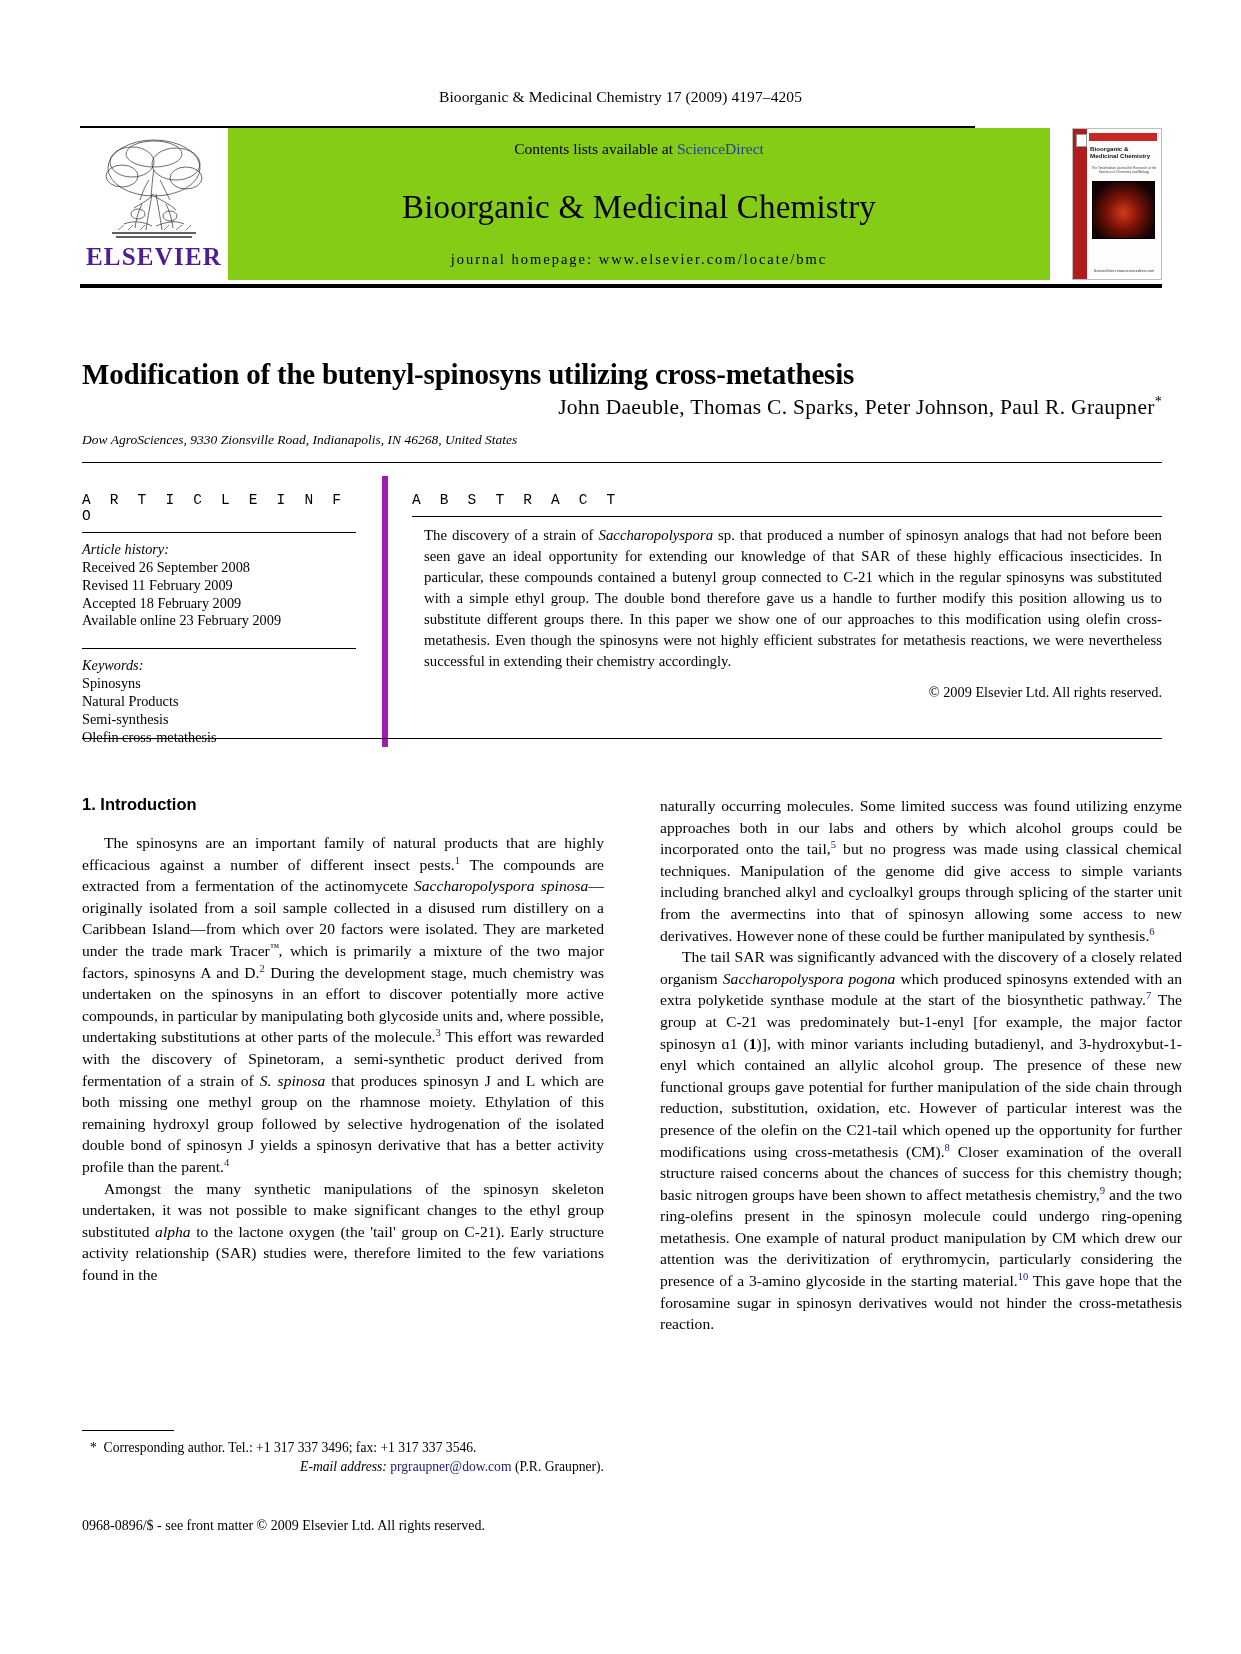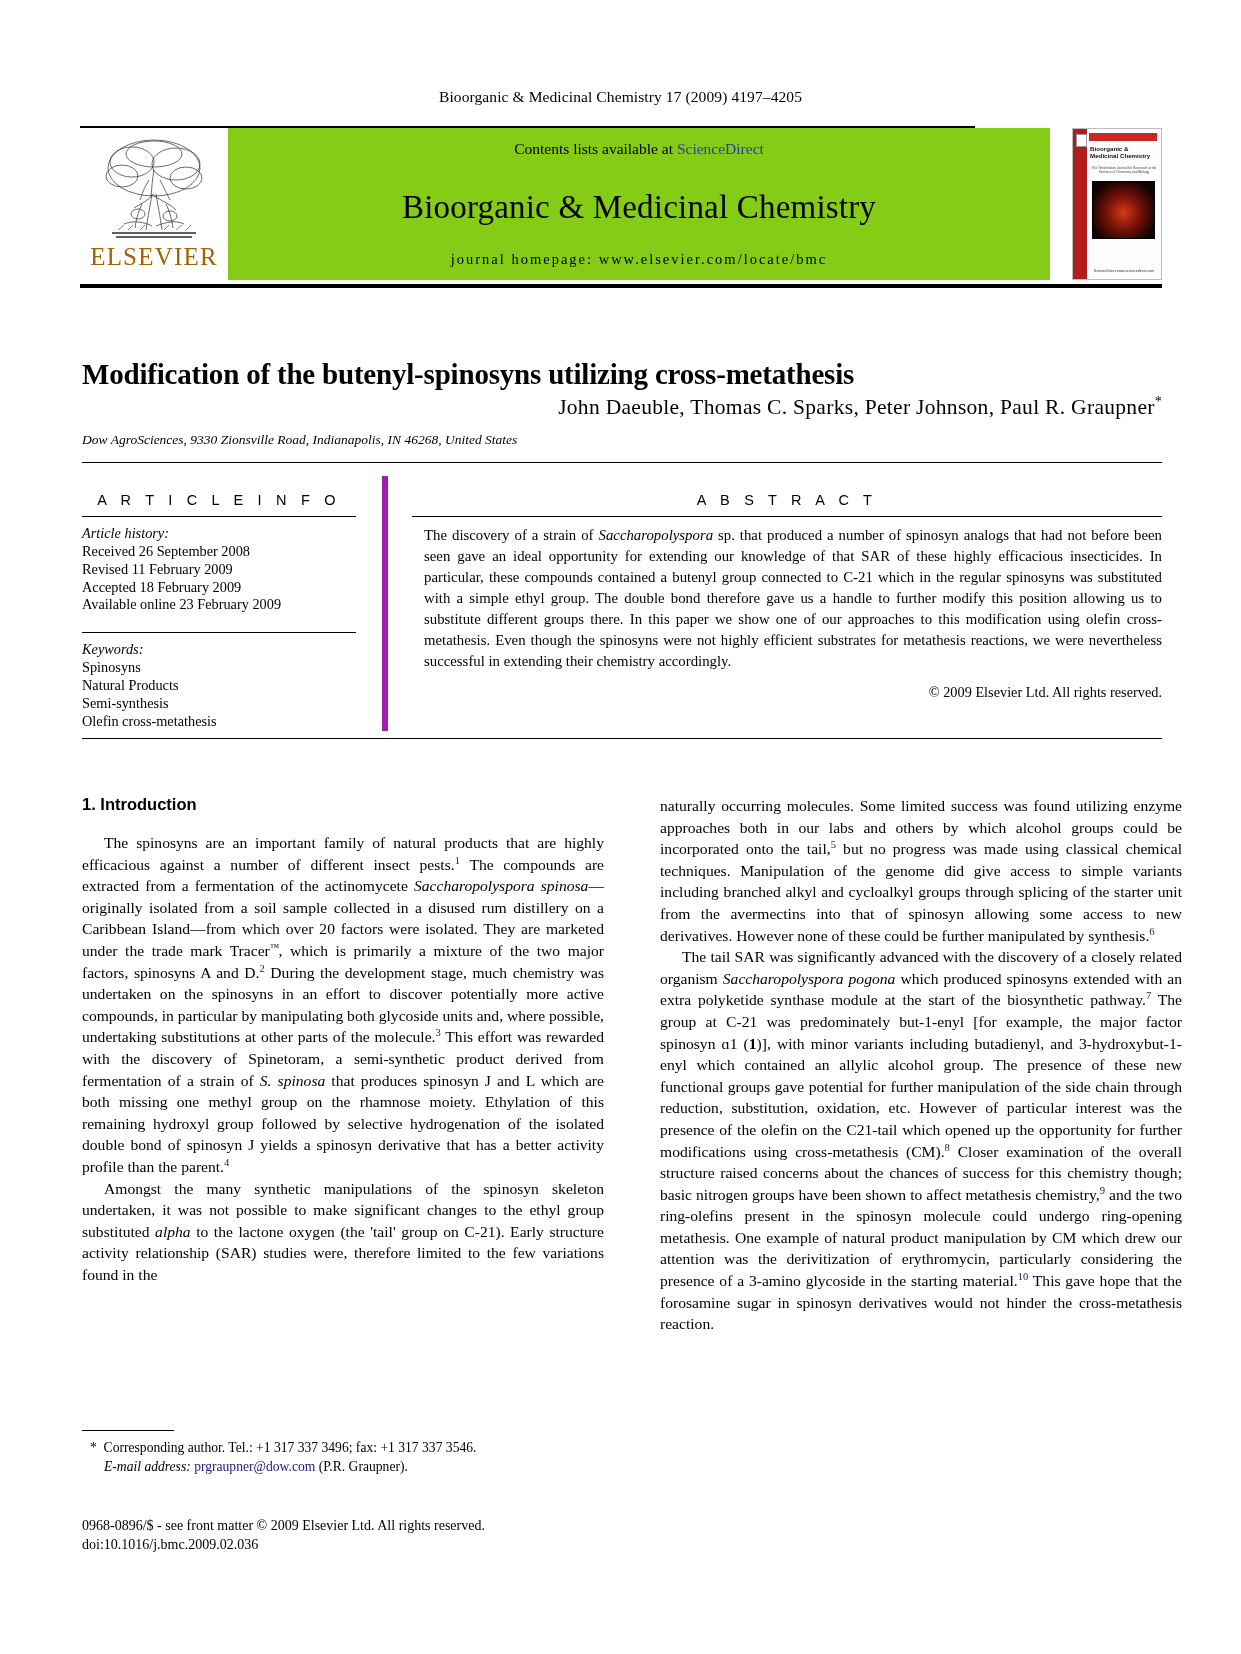--- a/index.html
+++ b/index.html
@@ -55,25 +55,25 @@
   .elsevier-logo {
     width: 148px;
     flex: 0 0 148px;
     position: relative;
     padding-top: 6px;
     box-sizing: border-box;
   }
   .tree-svg { display:block; margin: 0 auto; }
   .elsevier-word {
     text-align: center;
-    color: #a16207;
+    color: #4c1d95;
     font-family: "Liberation Serif", serif;
     font-size: 25px;
     letter-spacing: 1.2px;
-    font-weight: 400;
+    font-weight: 700;
     margin-top: 1px;
   }
   .journal-banner {
     flex: 1 1 auto;
     background: #84cc16;
     display: flex;
     flex-direction: column;
     justify-content: space-between;
     align-items: center;
     padding: 12px 0 10px 0;
@@ -205,24 +205,23 @@
   }
   .abs-col {
     flex: 1 1 auto;
     padding-left: 24px;
     box-sizing: border-box;
     border-left: 6px solid #a21caf;
   }
   .sec-head {
     font-size: 14.5px;
     letter-spacing: 5.2px;
-    font-family: Liberation Sans, sans-serif;
+    font-family: Liberation Mono, monospace;
     padding-top: 16px;
     padding-bottom: 8px;
-    text-align: center;
   }
   .thin-rule {
     border-top: 1px solid #000;
     margin: 0 0 8px 0;
   }
   .hist-line, .kw-line {
     font-size: 14.3px;
     line-height: 1.25;
     font-family: "Liberation Serif", serif;
   }
@@ -435,21 +434,20 @@
     <div class="col">
       <p class="para cont">naturally occurring molecules. Some limited success was found utilizing enzyme approaches both in our labs and others by which alcohol groups could be incorporated onto the tail,<sup class="ref">5</sup><span> but no progress was made using classical chemical techniques. Manipulation of the genome did give access to simple variants including branched alkyl and cycloalkyl groups through splicing of the starter unit from the avermectins into that of spinosyn allowing some access to new derivatives. However none of these could be further manipulated by synthesis.</span><sup class="ref">6</sup></p>
 
       <p class="para"><span>The tail SAR was significantly advanced with the discovery of a closely related organism </span><span class="ital">Saccharopolyspora pogona</span><span> which produced spinosyns extended with an extra polyketide synthase module at the start of the biosynthetic pathway.</span><sup class="ref">7</sup><span> The group at C-21 was predominately but-1-enyl [for example, the major factor spinosyn ɑ1 (</span><span class="bf">1</span><span>)], with minor variants including butadienyl, and 3-hydroxybut-1-enyl which contained an allylic alcohol group. The presence of these new functional groups gave potential for further manipulation of the side chain through reduction, substitution, oxidation, etc. However of particular interest was the presence of the olefin on the C21-tail which opened up the opportunity for further modifications using cross-metathesis (CM).</span><sup class="ref">8</sup><span> Closer examination of the overall structure raised concerns about the chances of success for this chemistry though; basic nitrogen groups have been shown to affect metathesis chemistry,</span><sup class="ref">9</sup><span> and the two ring-olefins present in the spinosyn molecule could undergo ring-opening metathesis. One example of natural product manipulation by CM which drew our attention was the derivitization of erythromycin, particularly considering the presence of a 3-amino glycoside in the starting material.</span><sup class="ref">10</sup><span> This gave hope that the forosamine sugar in spinosyn derivatives would not hinder the cross-metathesis reaction.</span></p>
     </div>
   </div>
 
   <div class="footnote">
     <div class="footnote-rule"></div>
     <div class="footnote-line"><span>*</span>&nbsp; <span>Corresponding author. Tel.: +1 317 337 3496; fax: +1 317 337 3546.</span></div>
-    <div class="footnote-line" style="text-indent:0; padding-left:22px;"><span class="ital">E-mail address:</span> <span class="mail-link">prgraupner@dow.com</span> <span>(P.R. Graupner).</span></div>
+    <div class="footnote-line" style="text-indent:0; padding-left:22px;text-align:right;"><span class="ital">E-mail address:</span> <span class="mail-link">prgraupner@dow.com</span> <span>(P.R. Graupner).</span></div>
   </div>
 
   <div class="bottom-matter">
     <div>0968-0896/$ - see front matter © 2009 Elsevier Ltd. All rights reserved.</div>
-    <div>doi:10.1016/j.bmc.2009.02.036</div>
   </div>
 
 </div>
 
 </body></html>

